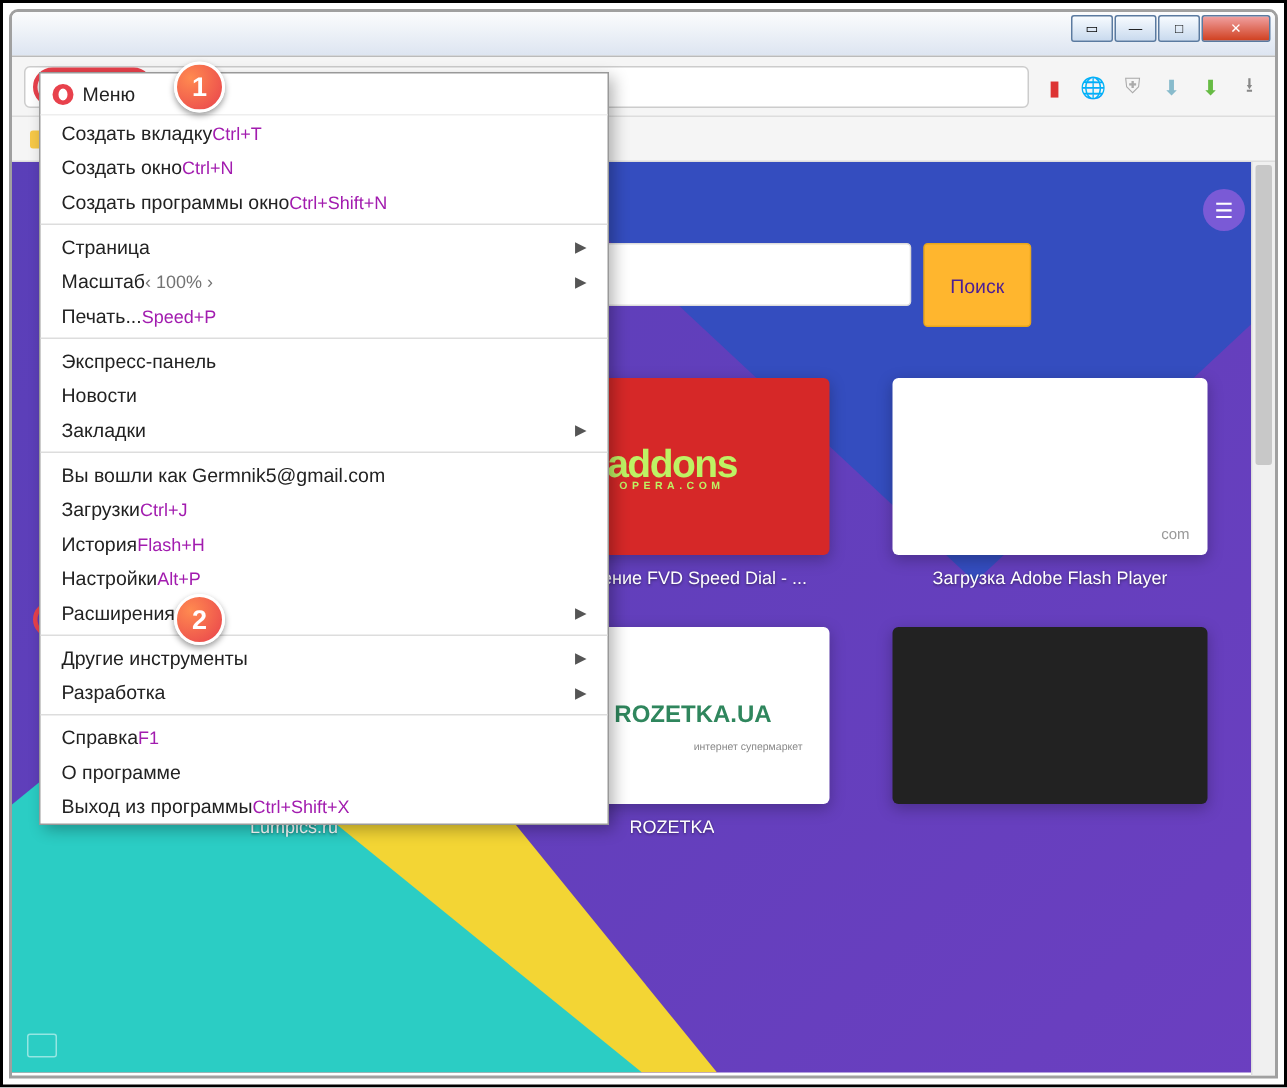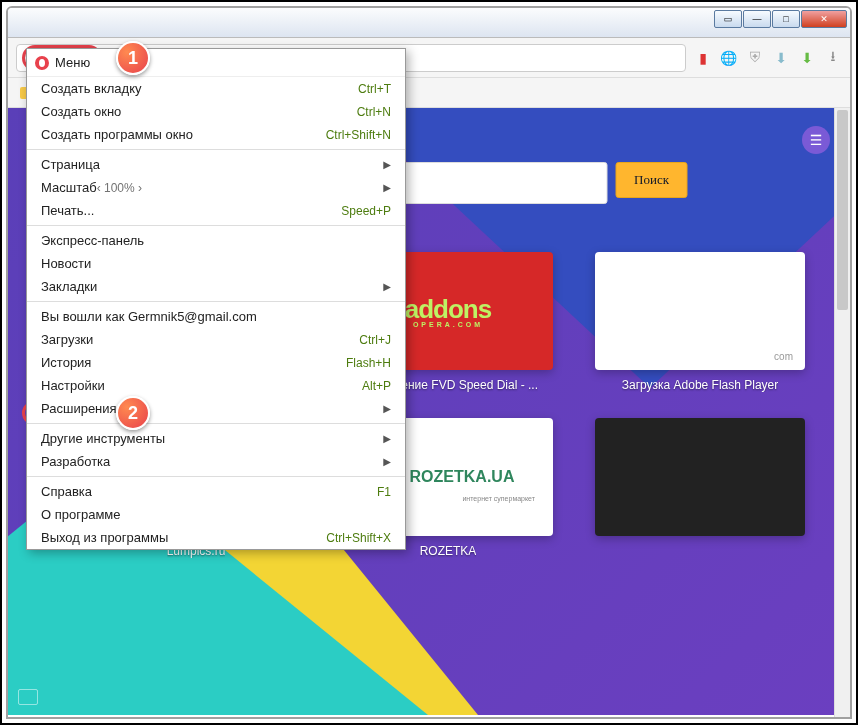--- a/index.html
+++ b/index.html
@@ -26,21 +26,21 @@
 .content { position:relative; height:calc(100% - 102px); background:linear-gradient(135deg,#5a3fb8,#6b3fc0); overflow:hidden; }
 .tri { position:absolute; width:0; height:0; }
 .tri.yellow { bottom:0; left:-50px; border-left:260px solid transparent; border-right:260px solid transparent; border-bottom:320px solid #f3d534; }
 .tri.teal { bottom:0; left:-220px; border-left:320px solid transparent; border-right:320px solid transparent; border-bottom:260px solid #2bcdc4; }
 .tri.blue { top:0; right:-100px; border-left:300px solid transparent; border-right:300px solid transparent; border-top:280px solid #344dbf; }
 
 .custom-btn { position:absolute; top:18px; right:20px; width:28px; height:28px; border-radius:50%; background:#7a5ad6; display:flex; align-items:center; justify-content:center; color:#fff; font-size:14px; }
 
 .search-wrap { position:absolute; top:54px; left:50%; transform:translateX(-45%); display:flex; gap:8px; }
 .search-box { width:390px; height:42px; background:#fff; border:1px solid #ddd; border-radius:3px; padding:0 12px; font-size:14px; color:#888; display:flex; align-items:center; }
-.search-btn { width:72px; height:36px; background:#ffb62e; border:1px solid #e8a51a; border-radius:3px; color:#0f172a; font-size:13px; font-weight:500; display:flex; align-items:center; justify-content:center;font-family:Liberation Serif, serif; }
+.search-btn { width:72px; height:56px; background:#ffb62e; border:1px solid #e8a51a; border-radius:3px; color:#4c1d95; font-size:13px; font-weight:500; display:flex; align-items:center; justify-content:center; }
 
 .tiles { position:absolute; top:144px; left:78px; right:40px; display:grid; grid-template-columns:repeat(3,1fr); gap:26px 32px; }
 .tile { display:flex; flex-direction:column; align-items:center; gap:8px; }
 .card { width:210px; height:118px; background:#fff; border-radius:4px; box-shadow:0 3px 10px rgba(0,0,0,.25); display:flex; align-items:center; justify-content:center; position:relative; overflow:hidden; }
 .tile-label { color:#fff; font-size:12px; text-shadow:0 1px 2px rgba(0,0,0,.5); text-align:center; max-width:210px; overflow:hidden; white-space:nowrap; text-overflow:ellipsis; }
 .card.addons { background:#d62828; color:#bef264; font-weight:900; font-size:26px; letter-spacing:-1px; flex-direction:column; }
 .card.addons .sub { font-size:7px; letter-spacing:3px; margin-top:-4px; }
 .envelope { width:72px; height:48px; background:#ffc107; position:relative; }
 .envelope::before { content:""; position:absolute; top:0; left:0; border-left:36px solid transparent; border-right:36px solid transparent; border-top:28px solid #e6ac00; }
 .lumpics { color:#e42; font-size:26px; font-weight:700; letter-spacing:-1px; }
@@ -49,22 +49,22 @@
 .rozetka { display:flex; align-items:center; gap:4px; font-size:16px; font-weight:800; color:#2f865d; }
 .rz-logo { width:24px; height:24px; border-radius:50%; background:#86c546; display:flex; align-items:center; justify-content:center; font-size:14px; }
 .rz-sub { position:absolute; font-size:7px; color:#888; bottom:34px; right:18px; }
 
 .sidebar-dot { position:absolute; bottom:10px; left:10px; width:20px; height:16px; border:1px solid rgba(255,255,255,.5); border-radius:2px; }
 
 
 .menu { position:absolute; top:40px; left:18px; width:380px; background:#fff; border:1px solid #999; box-shadow:3px 3px 10px rgba(0,0,0,.3); z-index:50; font-size:13px; color:#222; }
 .menu-head { display:flex; align-items:center; gap:6px; padding:6px 8px; border-bottom:1px solid #eee; }
 .opera-icon { width:14px; height:14px; border-radius:50%; border:3px solid #e8414c; border-left-width:4px; border-right-width:4px; }
-.menu-item { display:flex; justify-content:space-between; align-items:center; padding:4px 14px; cursor:pointer; }
-.menu-item .sc { color:#4d7c0f; font-size:12px; }
+.menu-item { display:flex; align-items:center; padding:4px 14px; cursor:pointer; }
+.menu-item .sc { color:#a21caf; font-size:12px; }
 .menu-item .arr { color:#555; font-size:10px; margin-left:auto; }
 .zoom-ctrl { display:flex; align-items:center; gap:6px; font-size:12px; color:#737373; }
 .sep { height:1px; background:#ddd; margin:3px 0; }
 .highlight { position:absolute; border:3px solid #e8414c; border-radius:14px; pointer-events:none; }
 .highlight.h1 { top:37px; left:14px; width:80px; height:26px; }
 .highlight.h2 { top:393px; left:14px; width:96px; height:24px; }
 .callout { position:absolute; width:34px; height:34px; border-radius:50%; background:radial-gradient(circle at 30% 30%,#ff8a50,#e8414c); border:2px solid #fff; box-shadow:0 2px 4px rgba(0,0,0,.4); color:#fff; font-weight:700; font-size:18px; display:flex; align-items:center; justify-content:center; z-index:60; }
 .callout.c1 { top:33px; left:108px; }
 .callout.c2 { top:388px; left:108px; }
 

